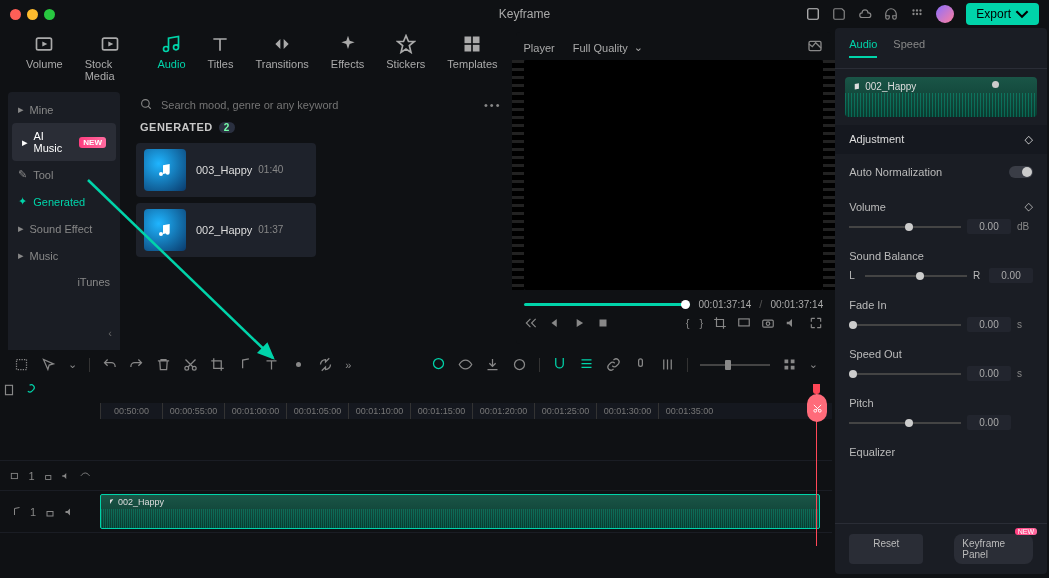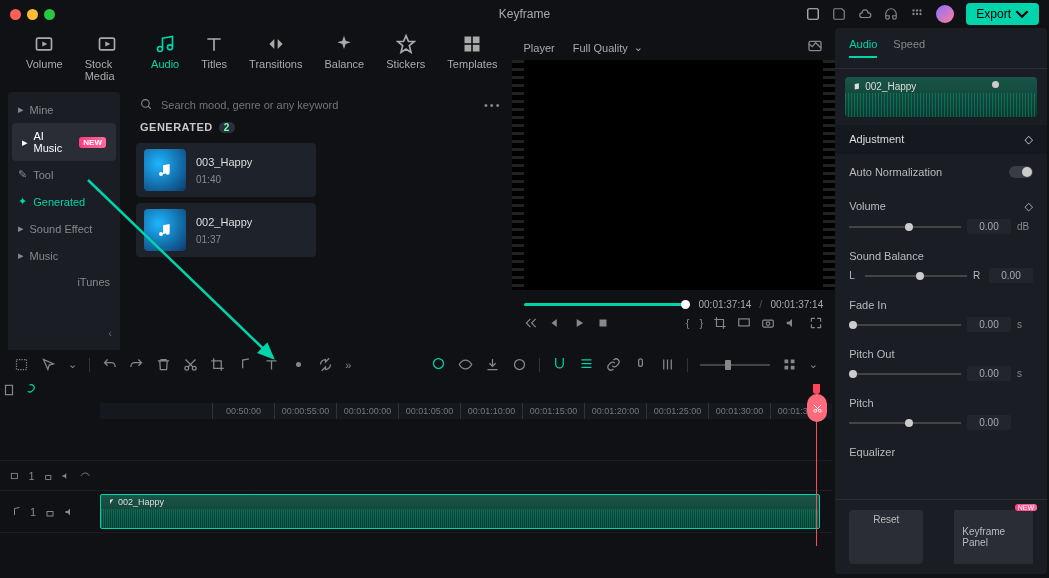--- a/index.html
+++ b/index.html
@@ -33,21 +33,21 @@
 
 .content-col { flex: 1; padding: 4px 6px; }
 .search-row { display: flex; align-items: center; gap: 8px; padding: 6px 8px; }
 .search-input { flex: 1; background: transparent; border: none; color: #888; font-size: 11px; outline: none; }
 .more-icon { color: #888; letter-spacing: 2px; }
 .gen-header { display: flex; align-items: center; gap: 6px; padding: 4px 8px; font-size: 11px; font-weight: 600; letter-spacing: 0.5px; }
 .count-badge { background: #2a3040; color: #7fa; padding: 0 5px; border-radius: 8px; font-size: 10px; }
 .media-item { display: flex; align-items: center; gap: 10px; background: #1e222b; border-radius: 4px; padding: 6px 8px; margin: 6px 4px; width: 180px; }
 .media-thumb { width: 42px; height: 42px; border-radius: 4px; background: radial-gradient(circle at 35% 35%, #1fb5ff, #0a3a6b); display: flex; align-items: center; justify-content: center; }
 .media-thumb svg { fill: #fff; width: 16px; height: 16px; }
-.media-info { display: flex; flex-direction: column; gap: 6px; }
+.media-info { display: flex; flex-direction: row; gap: 6px; }
 .media-name { font-size: 11px; color: #ddd; }
 .media-dur { font-size: 10px; color: #888; }
 
 .player-panel { width: 316px; margin: 4px 4px 4px 0; background: #0f1114; border-radius: 4px; padding: 6px 8px; }
 .player-head { display: flex; align-items: flex-end; gap: 18px; }
 .player-label { color: #aaa; font-size: 11px; }
 .quality { color: #aaa; font-size: 11px; display: flex; align-items: center; gap: 6px; }
 .player-head svg { width: 16px; height: 16px; fill: #888; margin-left: auto; }
 .player-vid { width: 100%; height: 230px; background: #000; border-radius: 2px; margin-top: 6px; position: relative; }
 .filmstrip { position: absolute; width: 12px; top: 0; bottom: 0; background: repeating-linear-gradient(#222 0 3px, #000 3px 8px); }
@@ -67,45 +67,45 @@
 .rp-tab { color: #888; font-size: 11px; padding-bottom: 6px; }
 .rp-tab.active { color: #00d4aa; border-bottom: 2px solid #00d4aa; }
 .wave-preview { margin: 8px 10px; height: 40px; background: linear-gradient(#1a5547, #0a3a2f); border-radius: 4px; position: relative; overflow: hidden; }
 .wave-preview::after { content:""; position:absolute; inset:0; background: repeating-linear-gradient(90deg, rgba(0,212,170,0.3) 0 1px, transparent 1px 3px); top:16px;}
 .wave-title { position: absolute; top: 4px; left: 6px; font-size: 10px; color: #ddd; display:flex; align-items:center; gap:4px;}
 .wave-title svg{width:10px;height:10px;fill:#ddd;}
 .wave-dot { position: absolute; right: 38px; top: 4px; width: 7px; height: 7px; background: #ccc; border-radius: 50%; }
 .adj-header { display: flex; justify-content: space-between; padding: 8px 14px; background:#15181f; font-size: 11px; color: #ddd; font-weight: 500; }
 .adj-body { padding: 4px 14px; overflow-y: auto; flex: 1; }
 .adj-row { padding: 8px 0; }
-.adj-label { display: flex; justify-content: space-between; font-size: 11px; color: #bbb; margin-bottom: 6px; align-items: flex-start;}
+.adj-label { display: flex; justify-content: space-between; font-size: 11px; color: #bbb; margin-bottom: 6px; align-items: center;}
 .toggle { width: 24px; height: 12px; background: #3a3d46; border-radius: 6px; position: relative; }
 .toggle::after { content:""; width: 10px; height: 10px; background: #ccc; border-radius: 50%; position: absolute; right: 1px; top: 1px; }
 .slider-row { display: flex; align-items: center; gap: 6px; }
 .slider { flex: 1; height: 2px; background: #444; position: relative; }
 .slider .thumb { position: absolute; width: 8px; height: 8px; background: #ccc; border-radius: 50%; top: -3px; }
 .val-box { width: 44px; text-align: center; font-size: 10px; color: #aaa; background:#22252e; padding:2px 0; border-radius:2px;}
 .unit { font-size: 10px; color: #888; width: 16px; }
 .balance-row { display: flex; align-items: center; gap: 6px; }
 .bal-lbl { font-size: 10px; color: #bbb; width: 10px; }
 .rp-footer { display: flex; justify-content: space-between; padding: 10px 14px; border-top: 1px solid #2a2d36; }
 .reset-btn { background: #2a2d36; padding: 4px 24px; border-radius: 4px; font-size: 10px; color: #bbb; }
-.kf-btn { background: #2a2d36; padding: 16px 8px; border-radius: 1px; font-size: 10px; color: #bbb; position: relative; margin-left: 31px; }
+.kf-btn { background: #2a2d36; padding: 4px 8px; border-radius: 8px; font-size: 10px; color: #bbb; position: relative; margin-left: 31px; }
 .kf-btn .nb { position: absolute; top: -6px; right: -4px; background: linear-gradient(90deg,#ff3d7f,#ff6b9f); color: #fff; font-size: 7px; padding: 0 3px; border-radius: 3px; }
 
 .bottom-area { position: absolute; left: 0; top: 350px; width: 832px; }
 .toolbar { display: flex; align-items: center; gap: 12px; padding: 6px 14px; background: #0f1114; }
 .toolbar svg { width: 15px; height: 15px; fill: #888; }
 .toolbar .sep { width: 1px; height: 14px; background: #333; }
 .toolbar .green svg { fill: #00d4aa; }
 .toolbar .spacer { flex: 1; }
 .zoom-slider { width: 70px; height: 2px; background: #444; position: relative; }
 .zoom-slider::after { content:""; position:absolute; width:6px; height:10px; background:#888; left:25px; top:-4px; border-radius:1px;}
 .ruler { position: relative; height: 16px; margin-left: 100px; overflow: hidden; background: #15181f;}
-.ruler-ticks { display: flex; position:relative;justify-content:flex-end; }
+.ruler-ticks { display: flex; position:relative; }
 .tick { position: relative; width: 62px; font-size: 9px; color: #777; text-align: center; border-left:1px solid #333; height:16px; line-height:16px;}
 .playhead { position: absolute; top: 0; width: 1px; height: 160px; background: #ff4757; z-index: 10; }
 .playhead::before { content:""; position:absolute; top:-2px; left:-3px; width:7px; height:10px; background:#ff4757; border-radius:0 0 3px 3px;}
 .scissor-badge { position: absolute; width: 20px; height: 28px; background: #ff6b7a; border-radius: 10px; display: flex; align-items: center; justify-content: center; z-index: 11; top: 44px;}
 .scissor-badge svg { width: 11px; height: 11px; fill: #fff; }
 .tracks { background: #0f1114; }
 .track-row { display: flex; align-items: center; height: 30px; border-bottom: 1px solid #1a1d24; }
 .track-row.tall{height:42px;}
 .track-head { width: 100px; display: flex; align-items: center; gap: 8px; padding: 0 10px; color: #888; }
 .track-head svg { width: 12px; height: 12px; fill: #888; }
@@ -191,21 +191,21 @@
       <div class="media-tab">
           <svg viewBox="0 0 24 24">
             <path d="M4 12l6-6v12zM20 12l-6-6v12z"></path>
           </svg>
           <span>Transitions</span>
         </div>
       <div class="media-tab">
           <svg viewBox="0 0 24 24">
             <path d="M12 2l2 6 6 2-6 2-2 6-2-6-6-2 6-2z"></path>
           </svg>
-          <span>Balance</span>
+          <span>Effects</span>
         </div>
       <div class="media-tab">
           <svg viewBox="0 0 24 24">
             <path d="M12 2l3 7h7l-6 5 2 8-6-4-6 4 2-8-6-5h7z" fill="none" stroke="currentColor" stroke-width="2"></path>
           </svg>
           <span>Stickers</span>
         </div>
       <div class="media-tab">
           <svg viewBox="0 0 24 24">
             <rect x="3" y="3" width="8" height="8"></rect>
@@ -404,21 +404,21 @@
         <div class="slider-row">
             <div class="slider">
               <div class="thumb" style="left:0"></div>
             </div>
             <span class="val-box">0.00</span>
             <span class="unit">s</span>
           </div>
       </div>
       <div class="adj-row">
         <div class="adj-label">
-            <span>Pitch Out</span>
+            <span>Speed Out</span>
           </div>
         <div class="slider-row">
             <div class="slider">
               <div class="thumb" style="left:0"></div>
             </div>
             <span class="val-box">0.00</span>
             <span class="unit">s</span>
           </div>
       </div>
       <div class="adj-row">

